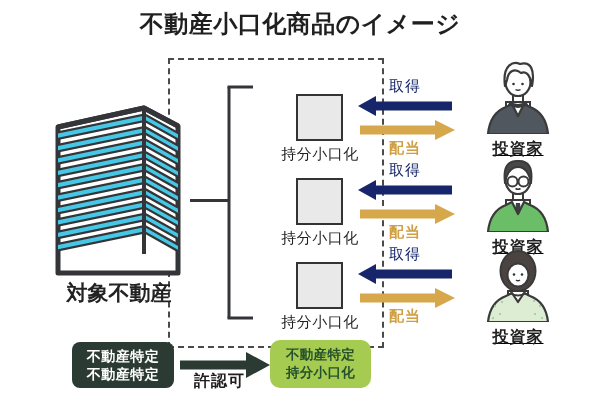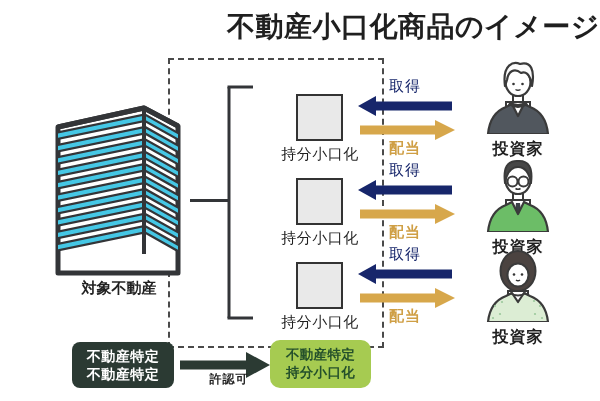--- a/index.html
+++ b/index.html
@@ -1,50 +1,50 @@
 <!DOCTYPE html>
 <html><head>
 <meta charset="utf-8">
 <style>
   * { margin:0; padding:0; box-sizing:border-box; }
   html,body { width:600px; height:401px; background:#fff; font-family:"Liberation Sans", sans-serif; overflow:hidden; }
   #stage { position:relative; width:600px; height:401px; background:#fff; }
 
-  .title { position:absolute; left:0; top:8px; width:600px; text-align:right;
-           font-size:28px; font-weight:900; color:#1f1f1f; letter-spacing:.5px; }
+  .title { position:absolute; left:0; top:8px; width:600px; text-align:center;
+           font-size:24px; font-weight:900; color:#1f1f1f; letter-spacing:.5px; }
 
   .dashed-zone { position:absolute; left:168px; top:58px; width:216px; height:290px;
                  border:2px dashed #4a4a4a; z-index:0; }
 
   .building { position:absolute; left:55px; top:103px; width:128px; height:176px; z-index:2; }
   .building-label { position:absolute; left:43px; top:279px; width:152px; text-align:center;
-                    font-size:15px; font-weight:bold; color:#222; z-index:2; }
+                    font-size:21px; font-weight:bold; color:#222; z-index:2; }
 
   .bracket { position:absolute; left:185px; top:80px; z-index:1; }
 
   .flow-row { position:absolute; left:283px; width:317px; height:92px; z-index:2; }
   .row-1 { top:76px; } .row-2 { top:160px; } .row-3 { top:244px; }
   .unit-box { position:absolute; left:13px; top:18px; width:47px; height:47px;
               background:#e9e9e9; border:2.5px solid #333; }
   .unit-label { position:absolute; left:-6px; top:69px; width:86px; text-align:center;
                 font-size:15px; font-weight:normal; color:#1f1f1f; letter-spacing:.5px; }
   .row-arrows { position:absolute; left:72px; top:20px; }
   .acquire-label { position:absolute; left:106px; top:1px; font-size:15px; font-weight:normal; color:#17266b; letter-spacing:1px; }
   .dividend-label { position:absolute; left:106px; top:63px; font-size:15px; font-weight:bold; color:#cf9f45; letter-spacing:1px; }
 
-  .investor { position:absolute; left:478px; width:80px; text-align:center; z-index:2; }
+  .investor { position:absolute; left:478px; width:80px; text-align:center; z-index:2;text-decoration:underline; }
   .inv-1 { top:58px; } .inv-2 { top:156px; } .inv-3 { top:246px; }
   .investor-label { display:block; margin-top:1px; font-size:16px; font-weight:bold; color:#1f1f1f; letter-spacing:1px; }
 
   .law-box { position:absolute; left:72px; top:342px; width:102px; height:46px; background:#2b3a33;
              border-radius:8px; color:#fff; font-size:14px; font-weight:bold; line-height:1.3;
              display:flex; flex-direction:column; align-items:center; justify-content:center; z-index:2; letter-spacing:.5px; }
   .license-arrow { position:absolute; left:180px; top:350px; z-index:2; }
-  .license-label { position:absolute; left:194px; top:371px; width:70px; text-align:center;
-                   font-size:12px; font-weight:bold; color:#1f1f1f; z-index:2; letter-spacing:1px; }
+  .license-label { position:absolute; left:194px; top:371px; width:70px; text-align:left;
+                   font-size:16px; font-weight:bold; color:#1f1f1f; z-index:2; letter-spacing:1px; }
   .operation-box { position:absolute; left:270px; top:340px; width:101px; height:48px; background:#a6cb51;
                    border-radius:10px; color:#24502b; font-size:13.5px; font-weight:bold; line-height:1.3;
                    display:flex; flex-direction:column; align-items:center; justify-content:center; z-index:2; letter-spacing:.3px; }
 </style>
 </head>
 <body>
 
 <div id="stage">
 
   <div class="title">不動産小口化商品のイメージ</div>

